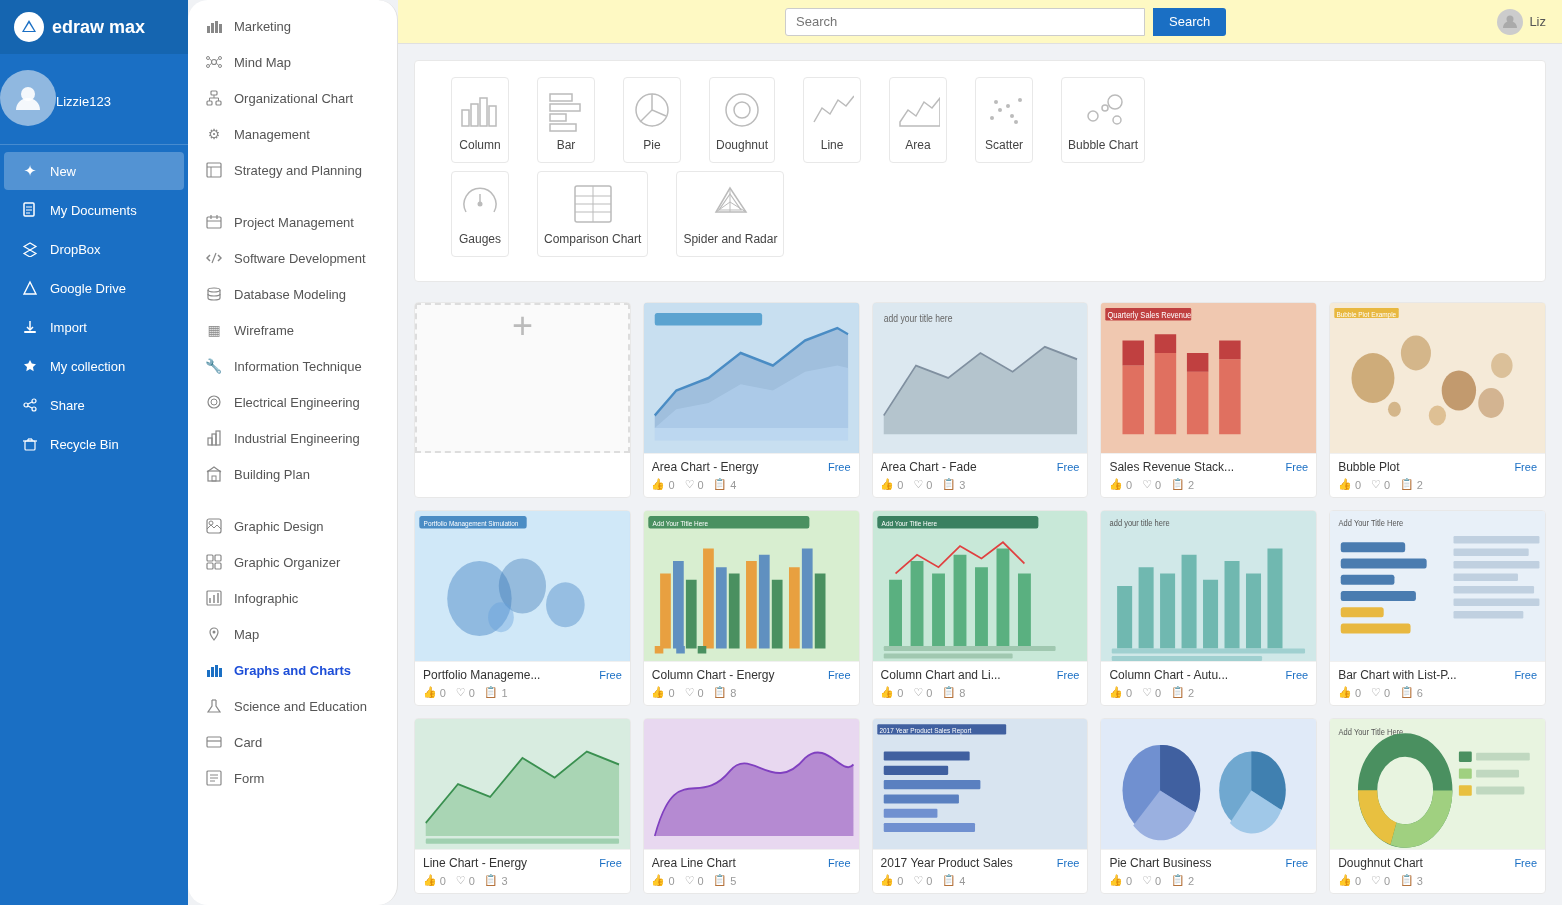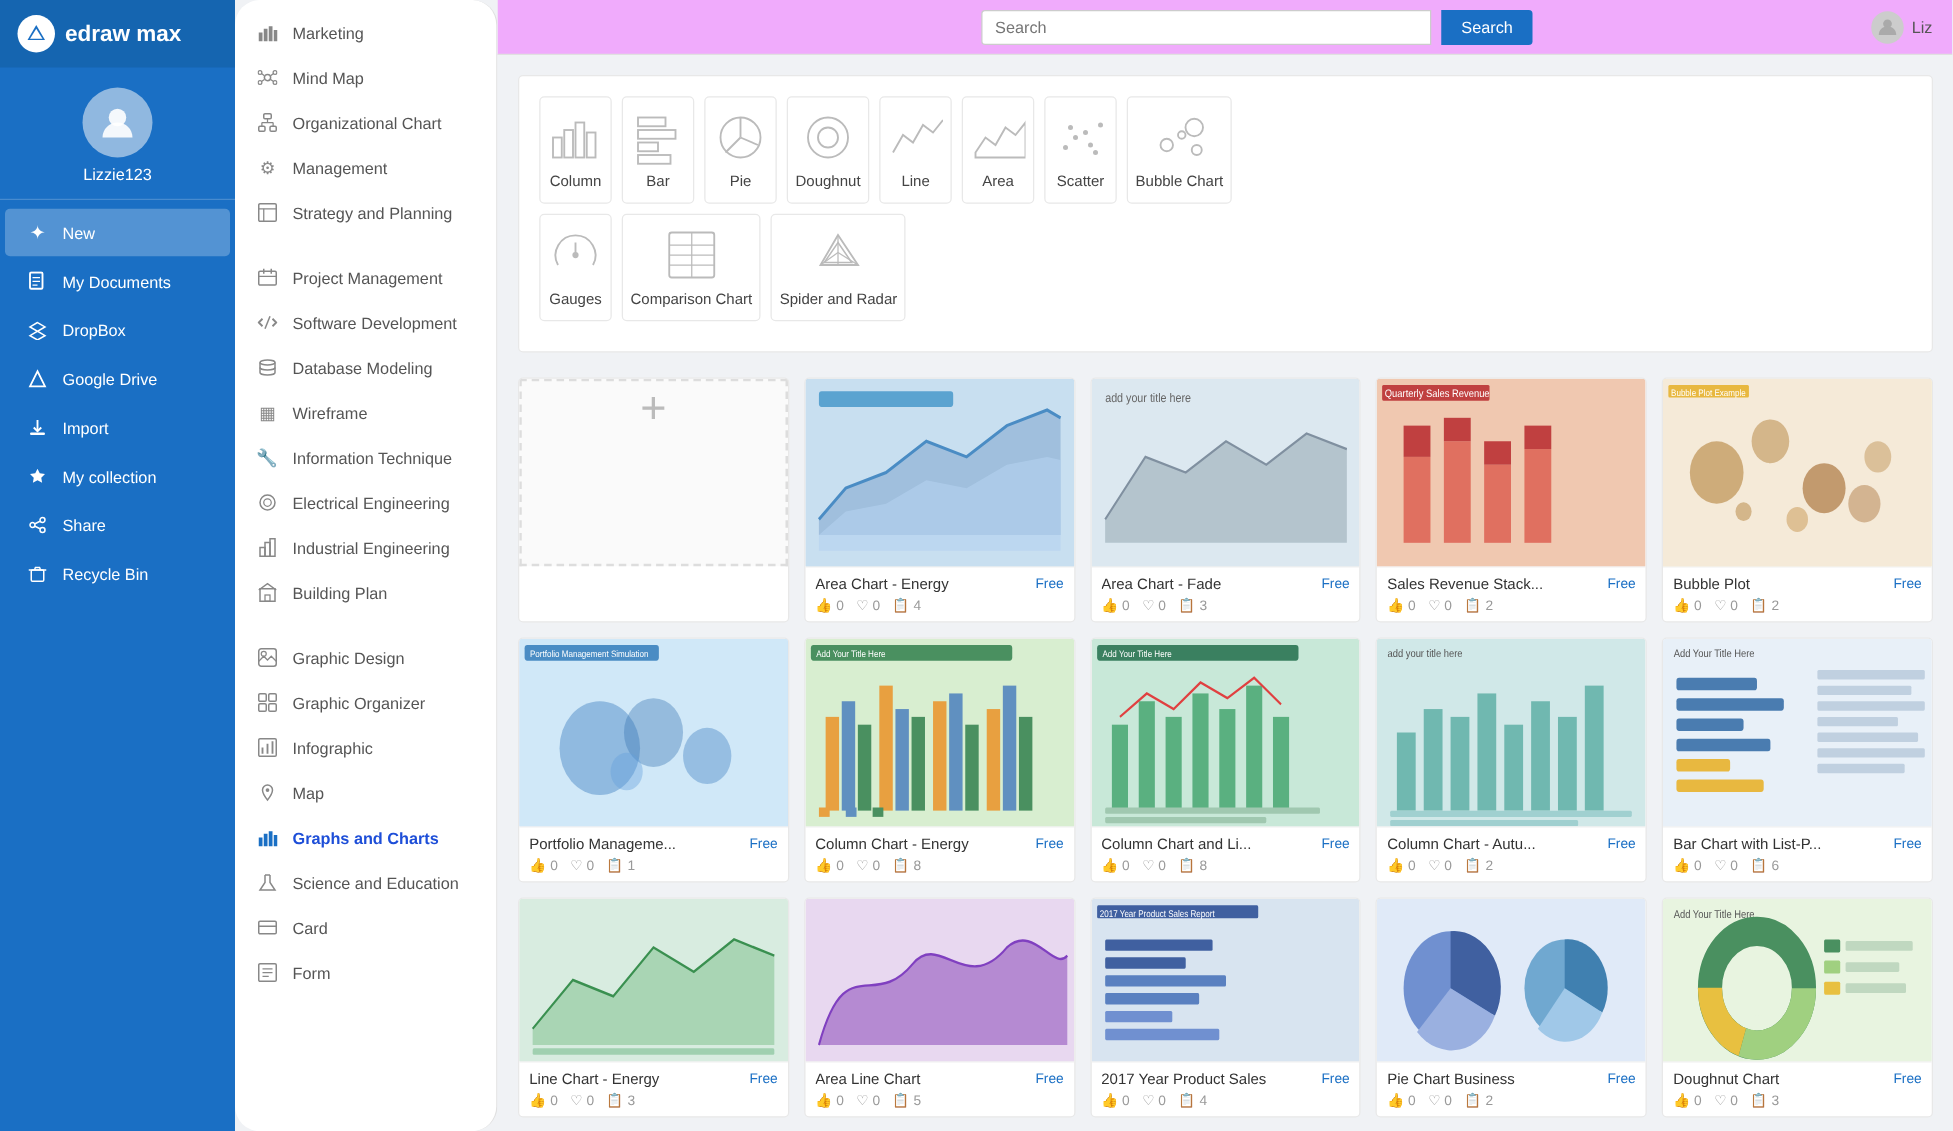--- a/index.html
+++ b/index.html
@@ -33,21 +33,20 @@
       border-radius: 50%;
       display: flex; align-items: center; justify-content: center;
       color: #1a6fc4;
       font-weight: bold;
       font-size: 16px;
     }
     .logo-text { color: white; font-size: 18px; font-weight: 600; }
 
     .sidebar-user {
       display: flex;
-      flex-direction: column;
       align-items: center;
       padding: 16px 0 12px;
       border-bottom: 1px solid rgba(255,255,255,0.2);
     }
     .user-avatar {
       width: 56px; height: 56px;
       background: #90b8e0;
       border-radius: 50%;
       display: flex; align-items: center; justify-content: center;
       margin-bottom: 6px;
@@ -107,21 +106,21 @@
     #content {
       flex: 1;
       display: flex;
       flex-direction: column;
       overflow: hidden;
     }
 
     
     #topbar {
       height: 44px;
-      background: #f0abfc;
+      background: #fef9c3;
       border-bottom: 1px solid #e0e0e0;
       display: flex;
       align-items: center;
       justify-content: space-between;
       padding: 0 16px;
     }
     .search-area {
       display: flex;
       align-items: center;
       gap: 8px;
@@ -173,20 +172,21 @@
       display: flex;
       flex-direction: column;
       align-items: center;
       justify-content: center;
       padding: 10px 6px;
       border: 1px solid #e8e8e8;
       border-radius: 4px;
       cursor: pointer;
       gap: 6px;
       background: white;
+      margin-left: 20px;
     }
     .chart-type-icon { width: 44px; height: 44px; display: flex; align-items: center; justify-content: center; }
     .chart-type-label { font-size: 12px; color: #444; text-align: center; }
     .templates-grid {
       display: grid;
       grid-template-columns: repeat(5, 1fr);
       gap: 12px;
     }
     .template-card {
       background: white;

